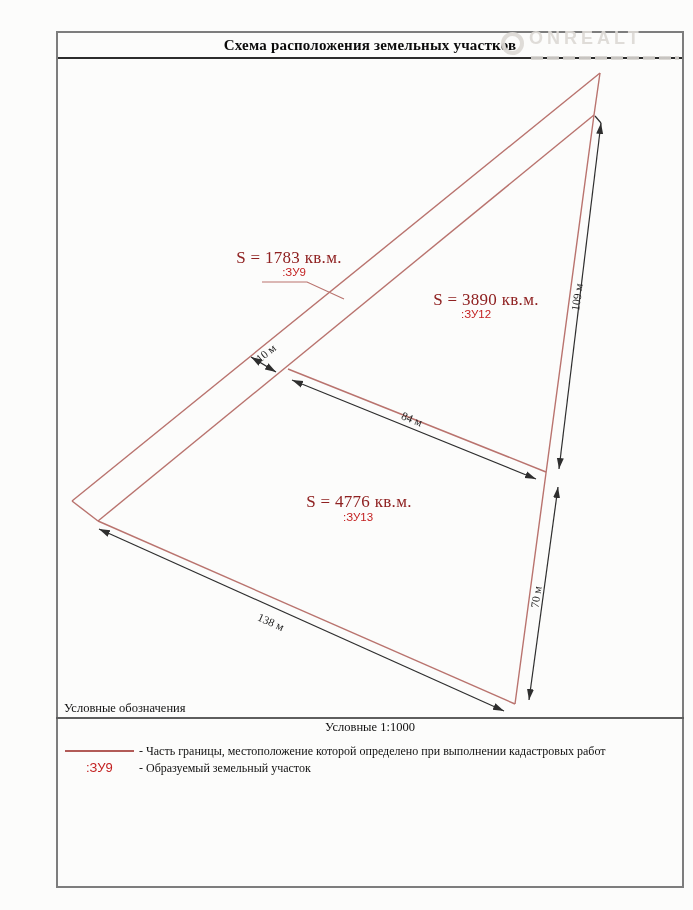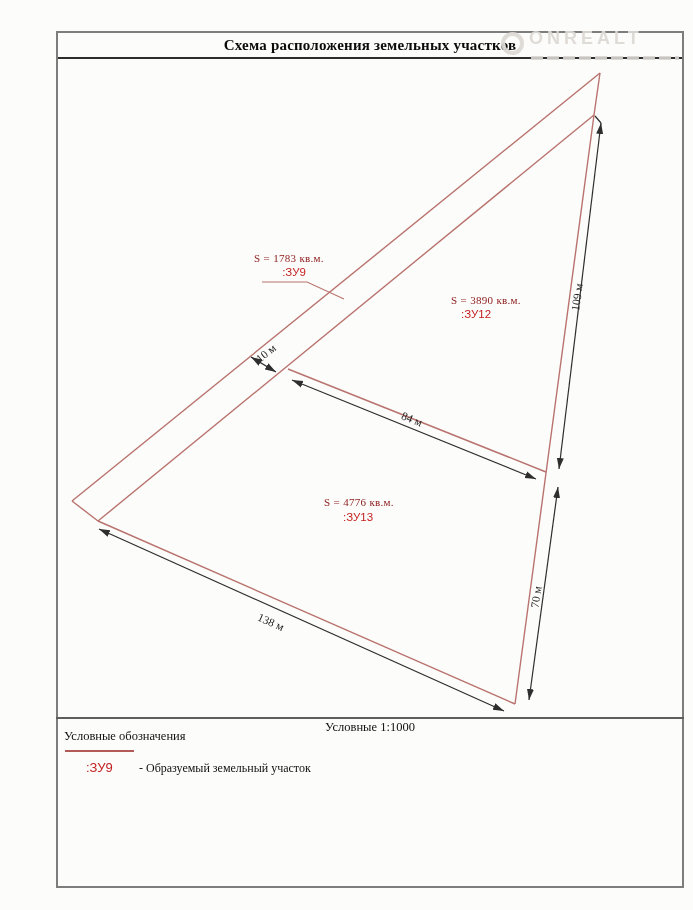--- a/index.html
+++ b/index.html
@@ -5,28 +5,28 @@
   html,body{margin:0;padding:0;background:#ffffff;}
   .page{position:relative;width:693px;height:910px;background:#fcfcfb;overflow:hidden;
         font-family:"Liberation Serif",serif;color:#111;}
   .frame{position:absolute;left:56px;top:31px;width:628px;height:857px;
          border:2px solid #7d7d7d;box-sizing:border-box;z-index:1;}
   .titlebar{position:absolute;left:0;top:0;right:0;height:24px;
             border-bottom:2px solid #2c2c2c;display:flex;align-items:center;justify-content:center;}
   .title-text{font-weight:bold;font-size:15px;color:#0b0b0b;letter-spacing:0.2px;}
   .svg-overlay{position:absolute;left:0;top:0;width:693px;height:910px;z-index:2;pointer-events:none;}
   .lbl{position:absolute;white-space:nowrap;transform:translate(-50%,-50%);z-index:3;}
-  .area-lbl{font-size:11px;color:#8f2121;letter-spacing:0.3px;}
+  .area-lbl{font-size:17px;color:#8f2121;letter-spacing:0.3px;}
   .id-lbl{font-family:"Liberation Sans",sans-serif;font-size:11.5px;color:#c32020;}
   .dim-lbl{font-size:11.5px;color:#1d1d1d;}
   .sep-line{position:absolute;left:56px;top:717px;width:628px;height:0;
             border-top:2px solid #5e5e5e;z-index:1;}
   .scale-lbl{position:absolute;left:56px;top:720px;width:628px;text-align:center;
              font-size:12.5px;z-index:3;}
-  .legend-heading{position:absolute;left:64px;top:729px;font-size:12.5px;z-index:3;}
+  .legend-heading{position:absolute;left:64px;top:701px;font-size:12.5px;z-index:3;}
   .legend-line-sample{position:absolute;left:65px;top:750px;width:69px;height:2px;
              background:#b25b57;z-index:3;}
   .legend-text{position:absolute;left:139px;font-size:12px;white-space:nowrap;z-index:3;}
   .legend-symbol{position:absolute;left:86px;top:760px;font-family:"Liberation Sans",sans-serif;
              font-size:13px;color:#c32020;z-index:3;}
   .watermark{position:absolute;left:499px;top:29px;width:192px;height:36px;z-index:6;
              font-family:"Liberation Sans",sans-serif;pointer-events:none;}
   .wm-circle{position:absolute;left:2px;top:3px;width:15px;height:15px;
              border:4px solid rgba(220,217,213,0.92);border-radius:50%;}
   .wm-text{position:absolute;left:30px;top:-1px;font-size:18px;font-weight:bold;
@@ -91,17 +91,18 @@
   <div class="lbl dim-lbl" style="left:412px;top:419px;transform:translate(-50%,-50%) rotate(22deg)">84 м</div>
   <div class="lbl dim-lbl" style="left:577px;top:297px;transform:translate(-50%,-50%) rotate(-82deg)">109 м</div>
   <div class="lbl dim-lbl" style="left:536px;top:597px;transform:translate(-50%,-50%) rotate(-82deg)">70 м</div>
   <div class="lbl dim-lbl" style="left:271px;top:622px;transform:translate(-50%,-50%) rotate(24deg)">138 м</div>
 
   <div class="sep-line"></div>
   <div class="scale-lbl">Условные 1:1000</div>
   <div class="legend-heading">Условные обозначения</div>
 
   <div class="legend-line-sample"></div>
+  <div class="legend-text" style="top:744px">- Часть границы, местоположение которой определено при выполнении кадастровых работ</div>
 
   <div class="legend-symbol">:ЗУ9</div>
   <div class="legend-text" style="top:761px">- Образуемый земельный участок</div>
 
 </div>
 
 </body></html>

